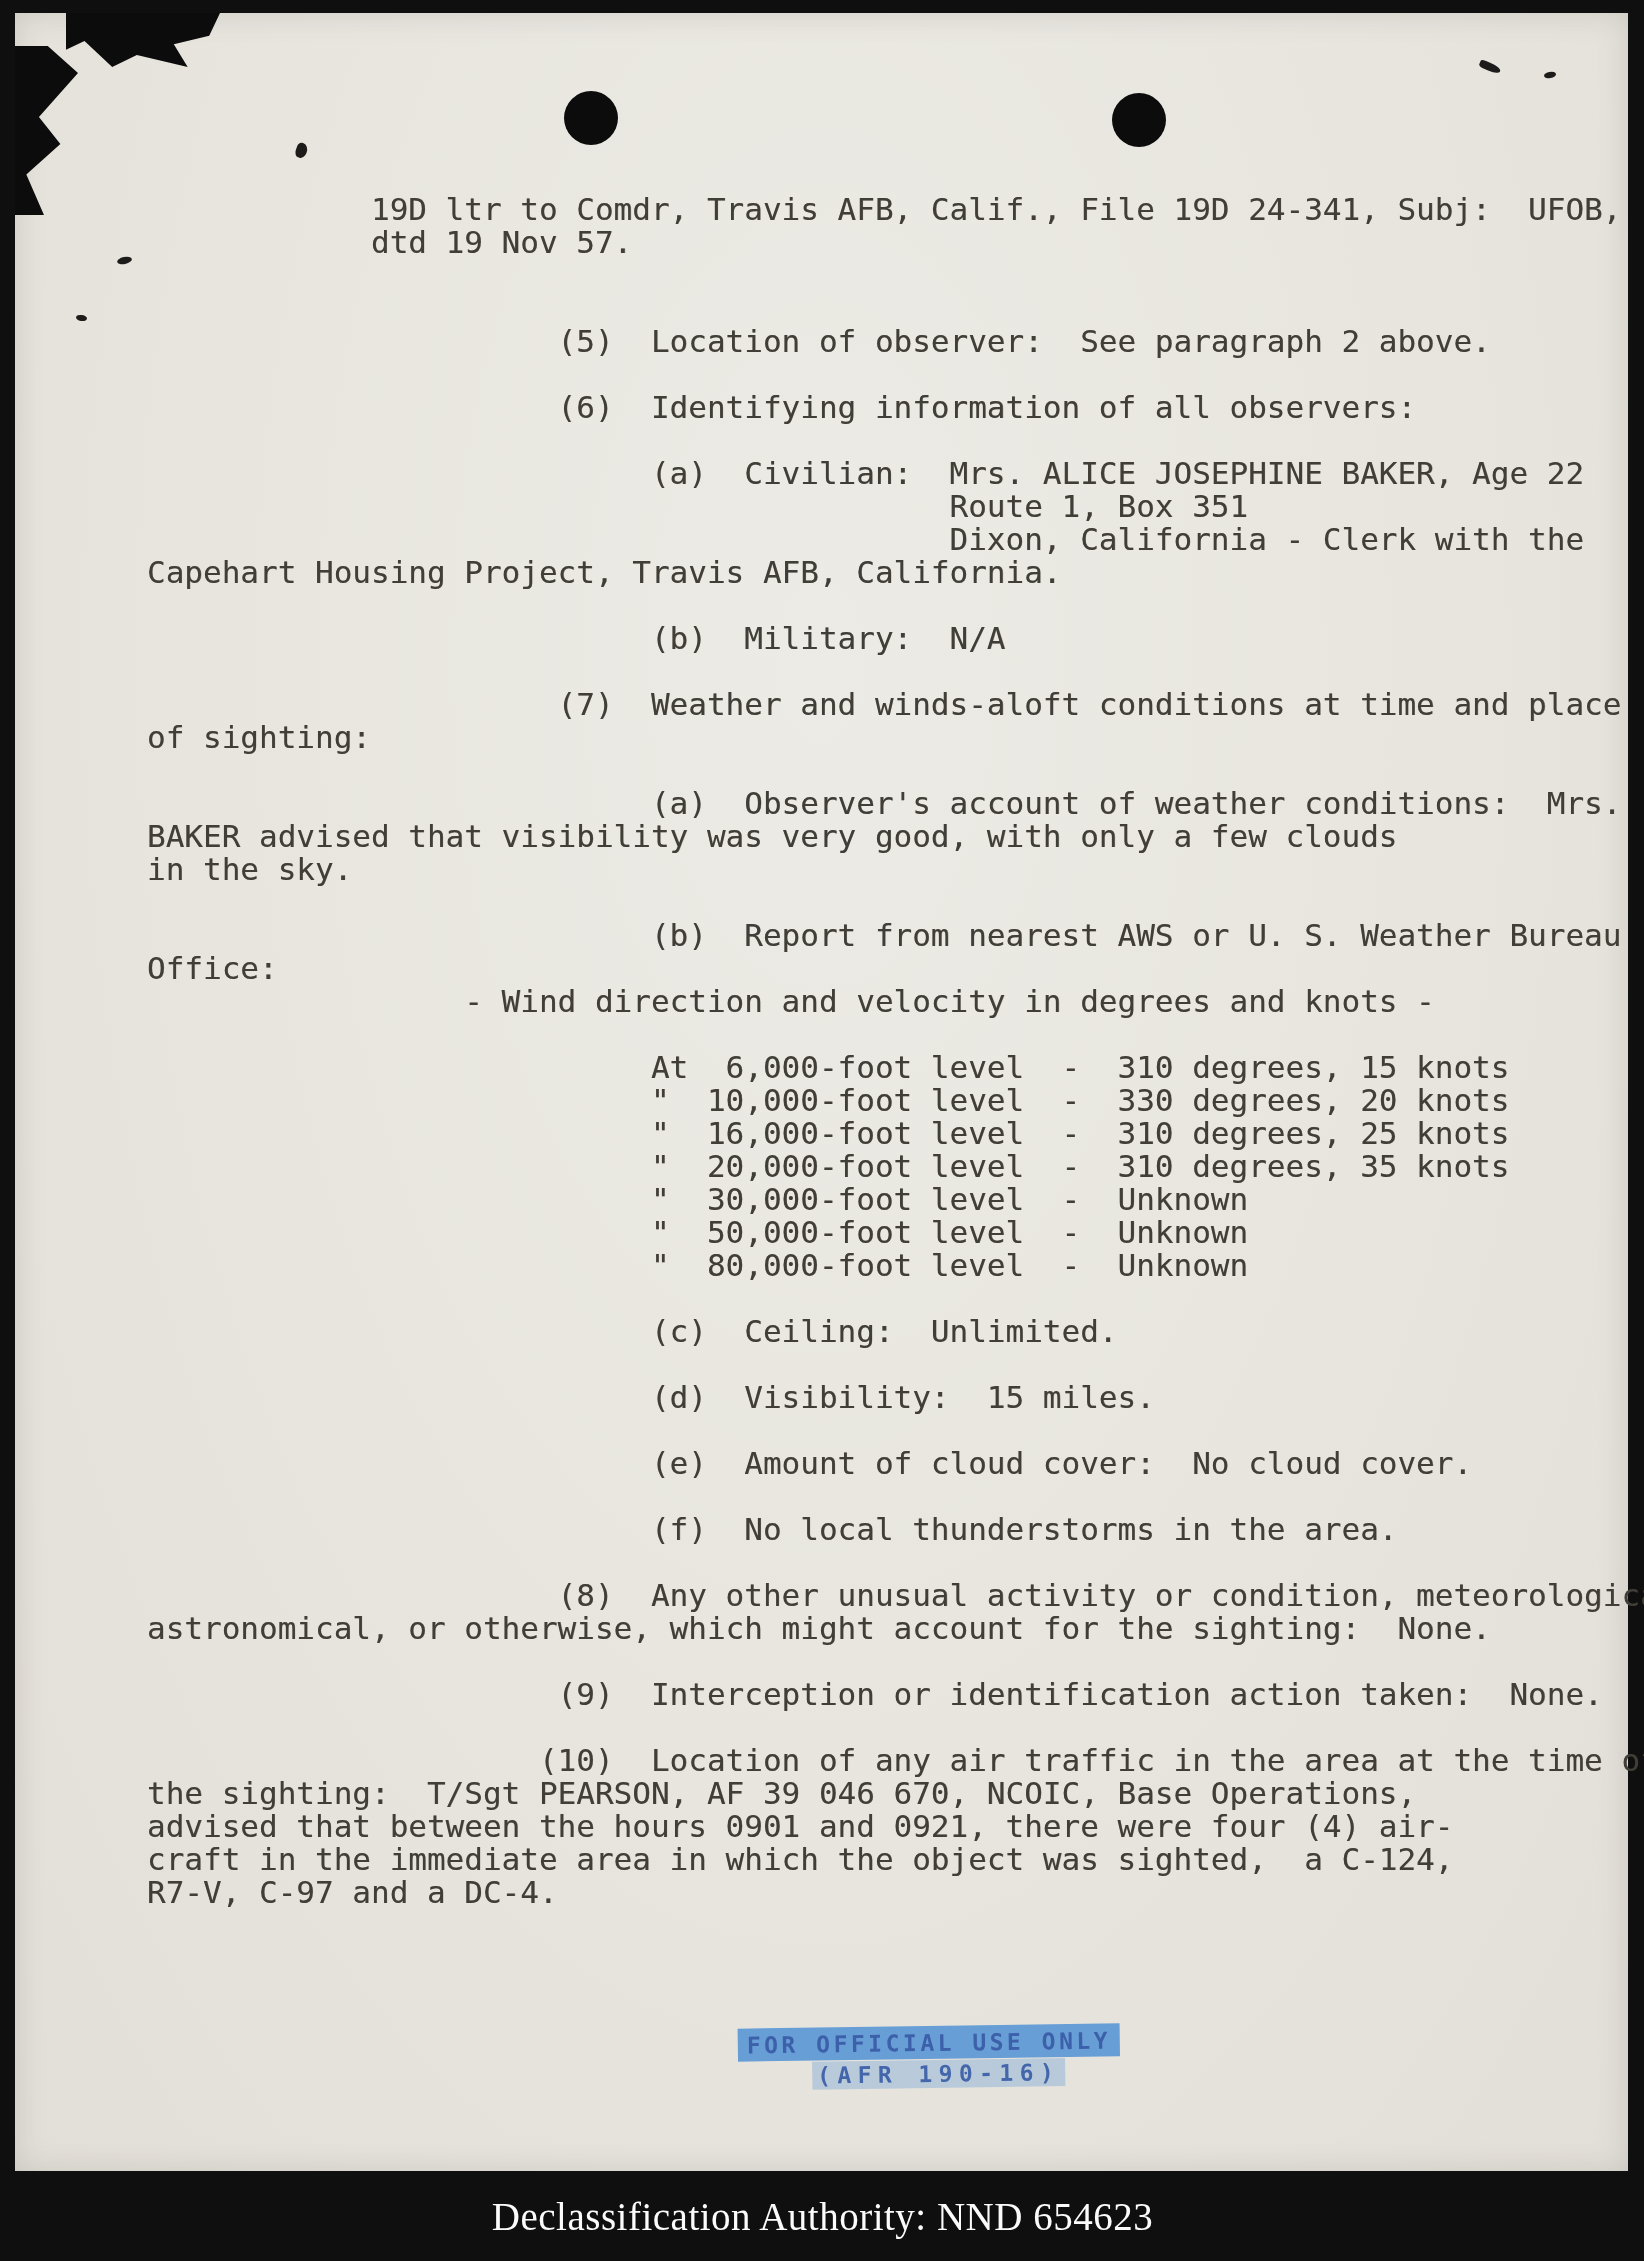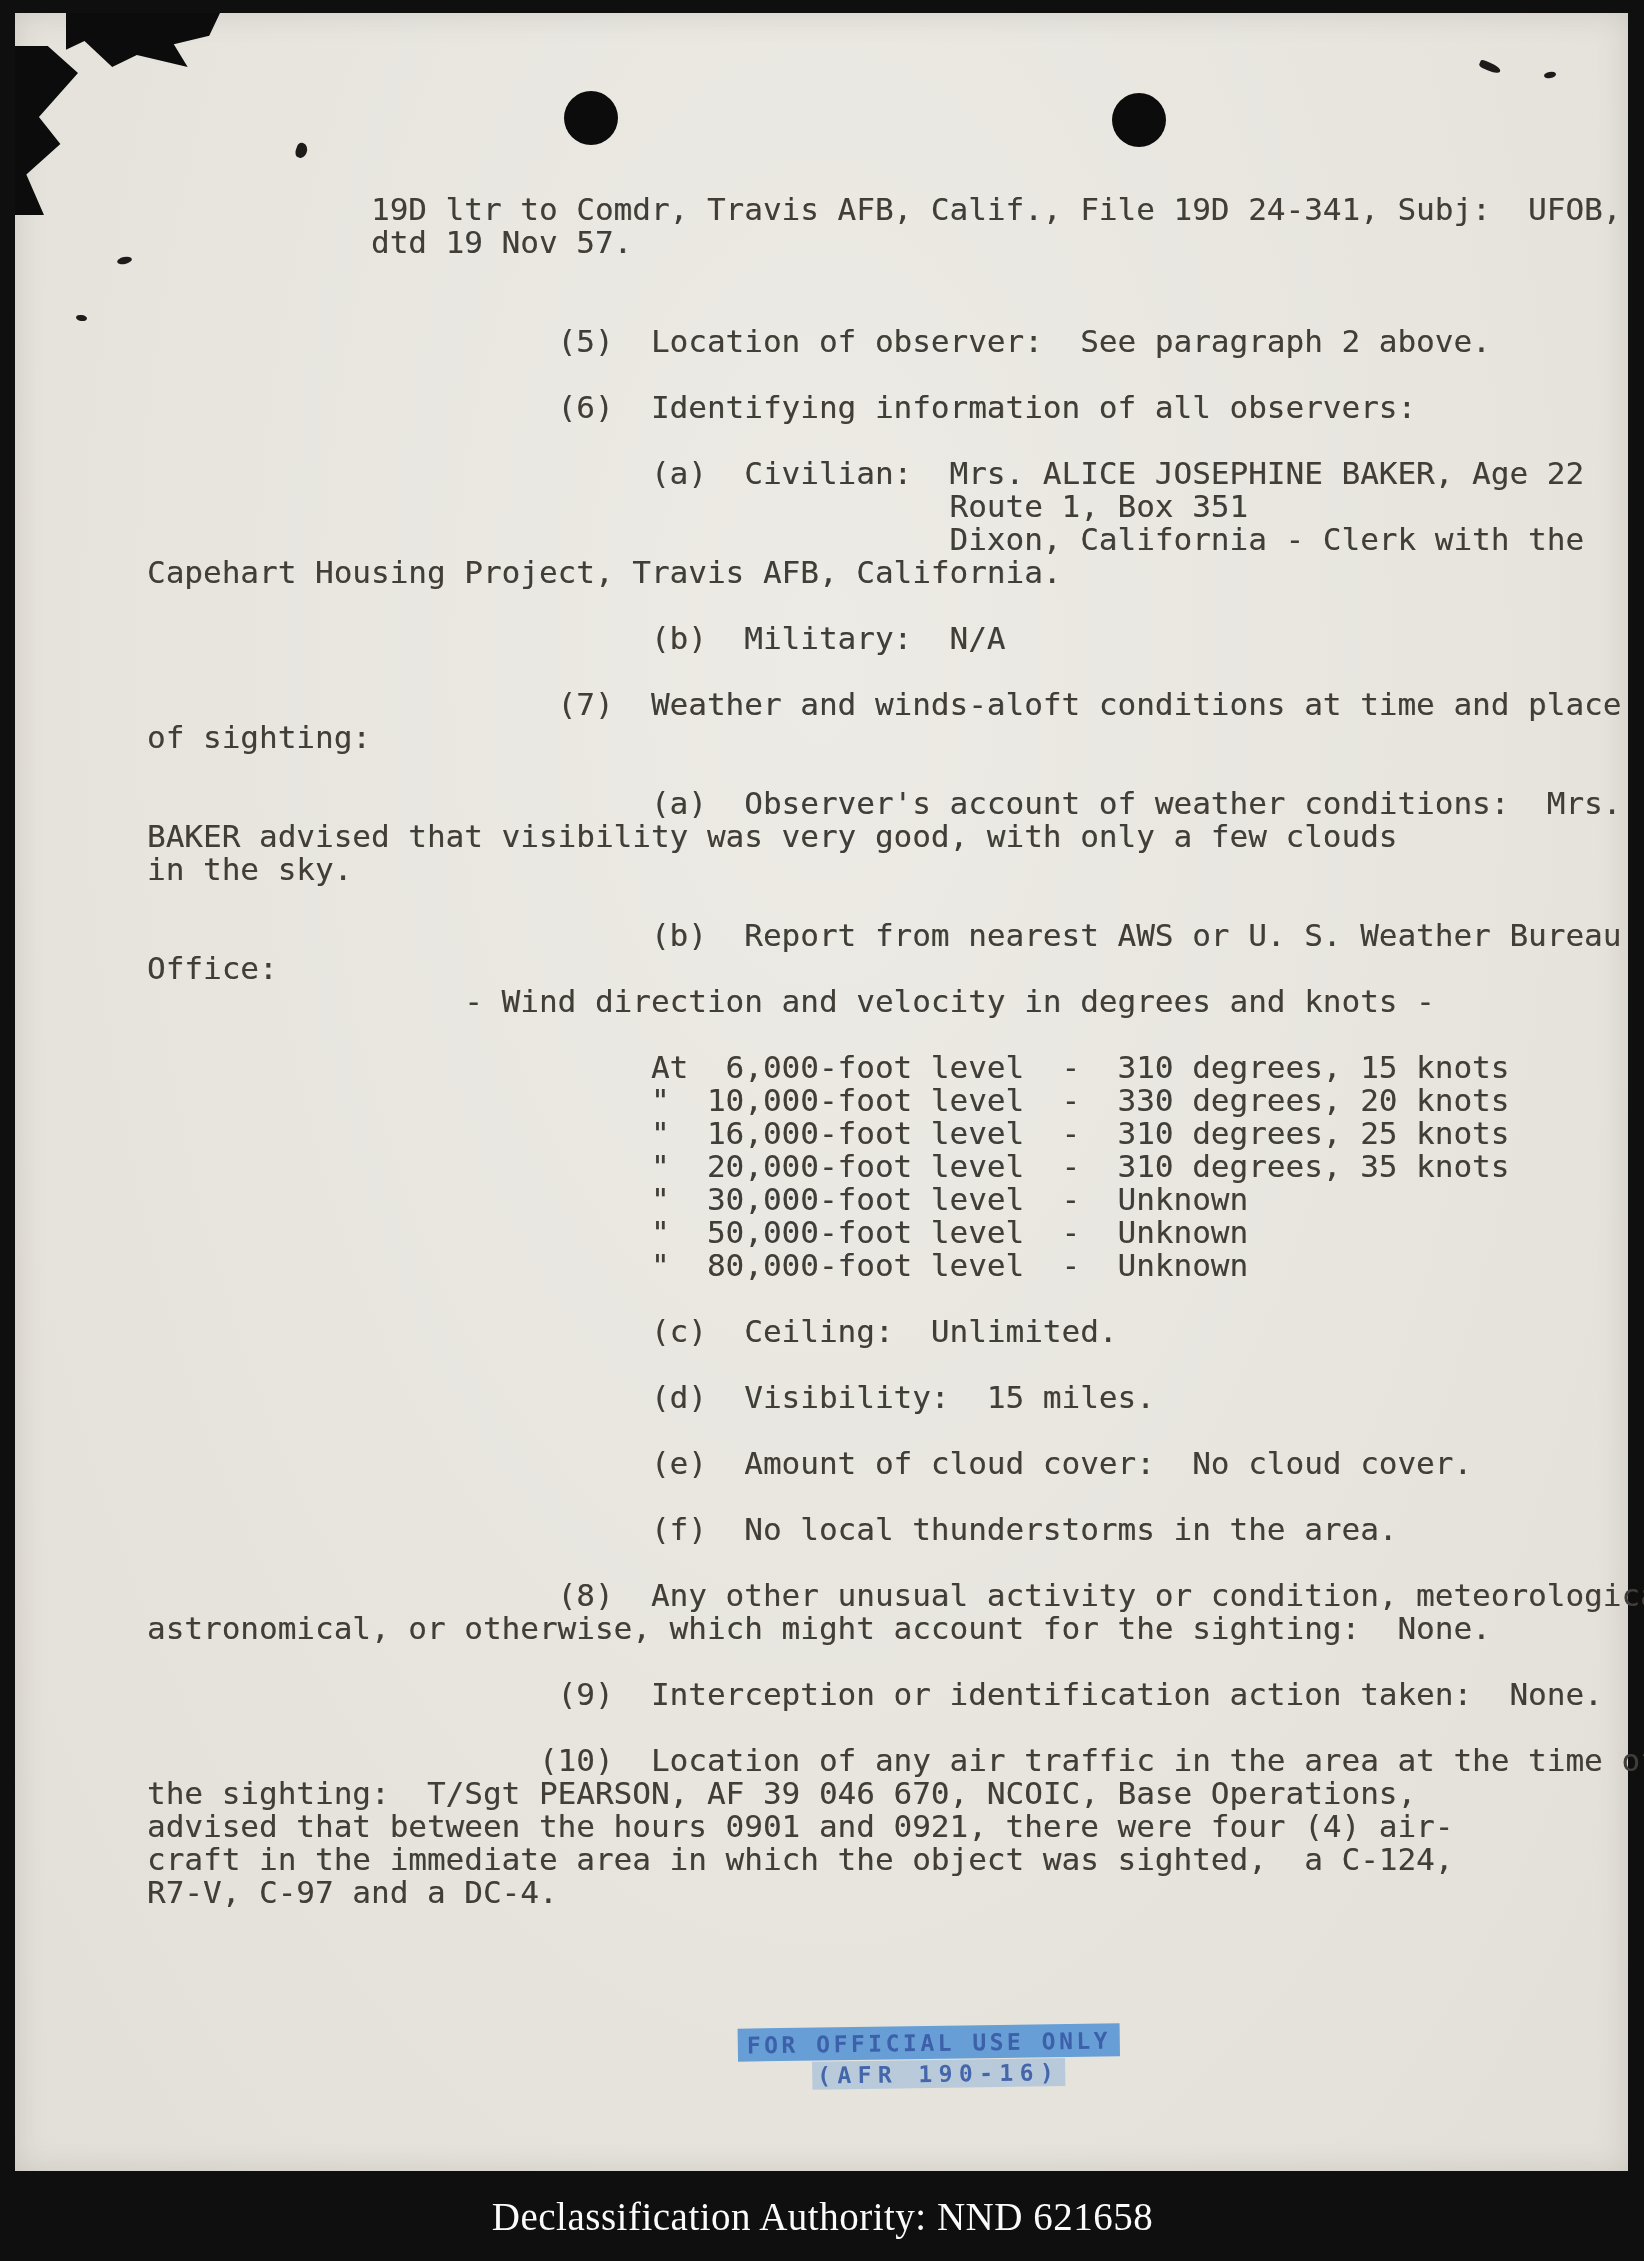--- a/index.html
+++ b/index.html
@@ -175,17 +175,17 @@
 R7-V, C-97 and a DC-4.</pre>
 
     <div class="stamp">
       <span class="stamp-line1">FOR OFFICIAL USE ONLY</span><br>
       <span class="stamp-line2">(AFR 190-16)</span>
     </div>
 
   </div>
 
   <div class="footer">
-    <span class="footer-text">Declassification Authority: NND 621658</span>
+    <span class="footer-text">Declassification Authority: NND 654623</span>
   </div>
 
 </div>
 
 
 </body></html>

